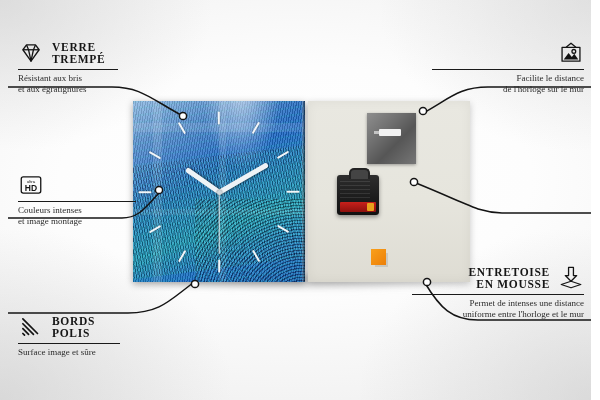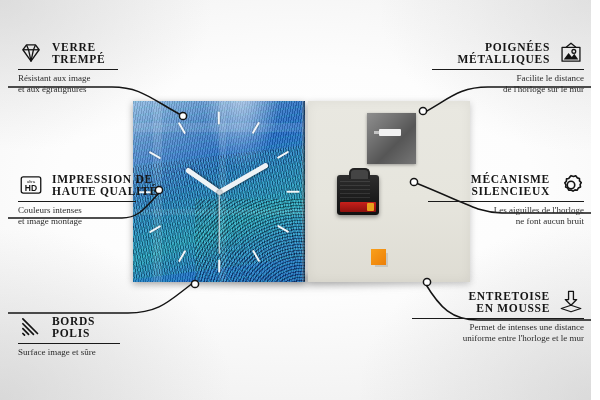--- a/index.html
+++ b/index.html
@@ -188,33 +188,31 @@
         <g fill="none" stroke="#141414" stroke-width="1.6" stroke-linejoin="round">
           <path d="M6,12 L16,26 L26,12 L21.5,6 L10.5,6 Z"></path>
           <path d="M6,12 L26,12"></path>
             <path d="M10.5,6 L13,12 L16,26 L19,12 L21.5,6"></path>
         </g>
       </svg>
       <div class="ca-title">VERRE
 TREMPÉ</div>
     </div>
     <div class="rule" style="width:100px;"></div>
-    <div class="ca-sub">Résistant aux image
+    <div class="ca-sub">Résistant aux bris
 et aux égratignures</div>
   </div>
 
   <div class="callout left" style="left:18px;top:172px;width:152px;">
     <div class="ca-head">
       <svg class="ico" viewBox="0 0 32 32">
         <rect x="4" y="6" width="24" height="20" rx="2.5" fill="none" stroke="#141414" stroke-width="1.6"></rect>
         <text x="16" y="14" font-family="Liberation Sans, sans-serif" font-size="5.4" text-anchor="middle" fill="#141414">ultra</text>
         <text x="16" y="23.5" font-family="Liberation Sans, sans-serif" font-size="10.5" font-weight="bold" text-anchor="middle" fill="#141414">HD</text>
       </svg>
-      <div class="ca-title">IMPRESSION DE
-HAUTE QUALITÉ</div>
     </div>
     <div class="rule" style="width:118px;"></div>
     <div class="ca-sub">Couleurs intenses
 et image montage</div>
   </div>
 
   <div class="callout left" style="left:18px;top:282px;width:148px;margin-top:32px;">
     <div class="ca-head">
       <svg class="ico" viewBox="0 0 32 32">
         <g stroke="#141414" stroke-width="2.1" stroke-linecap="round">
@@ -226,53 +224,36 @@
       </svg>
       <div class="ca-title">BORDS
 POLIS</div>
     </div>
     <div class="rule" style="width:102px;"></div>
     <div class="ca-sub">Surface image et sûre</div>
   </div>
 
   <div class="callout right" style="left:432px;top:40px;width:152px;">
     <div class="ca-head">
-      <div class="ca-title">POIGNÉES
-MÉTALLIQUES</div>
       <svg class="ico" viewBox="0 0 32 32">
         <g fill="none" stroke="#141414" stroke-width="1.6" stroke-linejoin="round">
           <path d="M10,9 L16,4 L22,9"></path>
           <rect x="5" y="9" width="22" height="17"></rect>
           <path d="M7,24 L13,16 L17,21 L20,17 L25,24 Z" fill="#141414" stroke="none"></path>
           <circle cx="19.5" cy="14" r="2.3"></circle>
         </g>
       </svg>
     </div>
     <div class="rule" style="width:152px;margin-left:0;"></div>
     <div class="ca-sub">Facilite le distance
 de l'horloge sur le mur</div>
   </div>
 
-  <div class="callout right" style="left:428px;top:172px;width:156px;">
-    <div class="ca-head">
-      <div class="ca-title">MÉCANISME
-SILENCIEUX</div>
-      <svg class="ico" viewBox="0 0 32 32">
-        <g fill="none" stroke="#141414" stroke-width="2" stroke-linejoin="round">
-          <path d="M16,4.5 l3.2,1.1 2.6,-1.0 1.9,2.6 2.7,.7 .1,3.0 2.1,2.1 -1.4,2.6 .5,2.8 -2.7,1.3 -1.3,2.7 -2.8,-.4 -2.4,1.6 -2.5,-1.5 -2.8,.3 -1.2,-2.6 -2.6,-1.2 .4,-2.8 -1.4,-2.4 1.9,-2.0 .2,-2.9 2.7,-.6 1.8,-2.2 z"></path>
-          <circle cx="16" cy="16" r="4.6"></circle>
-        </g>
-      </svg>
-    </div>
-    <div class="rule" style="width:156px;"></div>
-    <div class="ca-sub">Les aiguilles de l'horloge
-ne font aucun bruit</div>
-  </div>
-
-  <div class="callout right" style="left:412px;top:289px;width:172px;">
+
+  <div class="callout right" style="left:412px;top:265px;width:172px;">
     <div class="ca-head">
       <div class="ca-title">ENTRETOISE
 EN MOUSSE</div>
       <svg class="ico" viewBox="0 0 32 32">
         <g fill="none" stroke="#141414" stroke-width="1.6" stroke-linejoin="round">
           <path d="M13,3 L19,3 L19,13 L23,13 L16,20 L9,13 L13,13 Z"></path>
           <path d="M16,20 L28,24 L16,28 L4,24 Z"></path>
         </g>
       </svg>
     </div>

